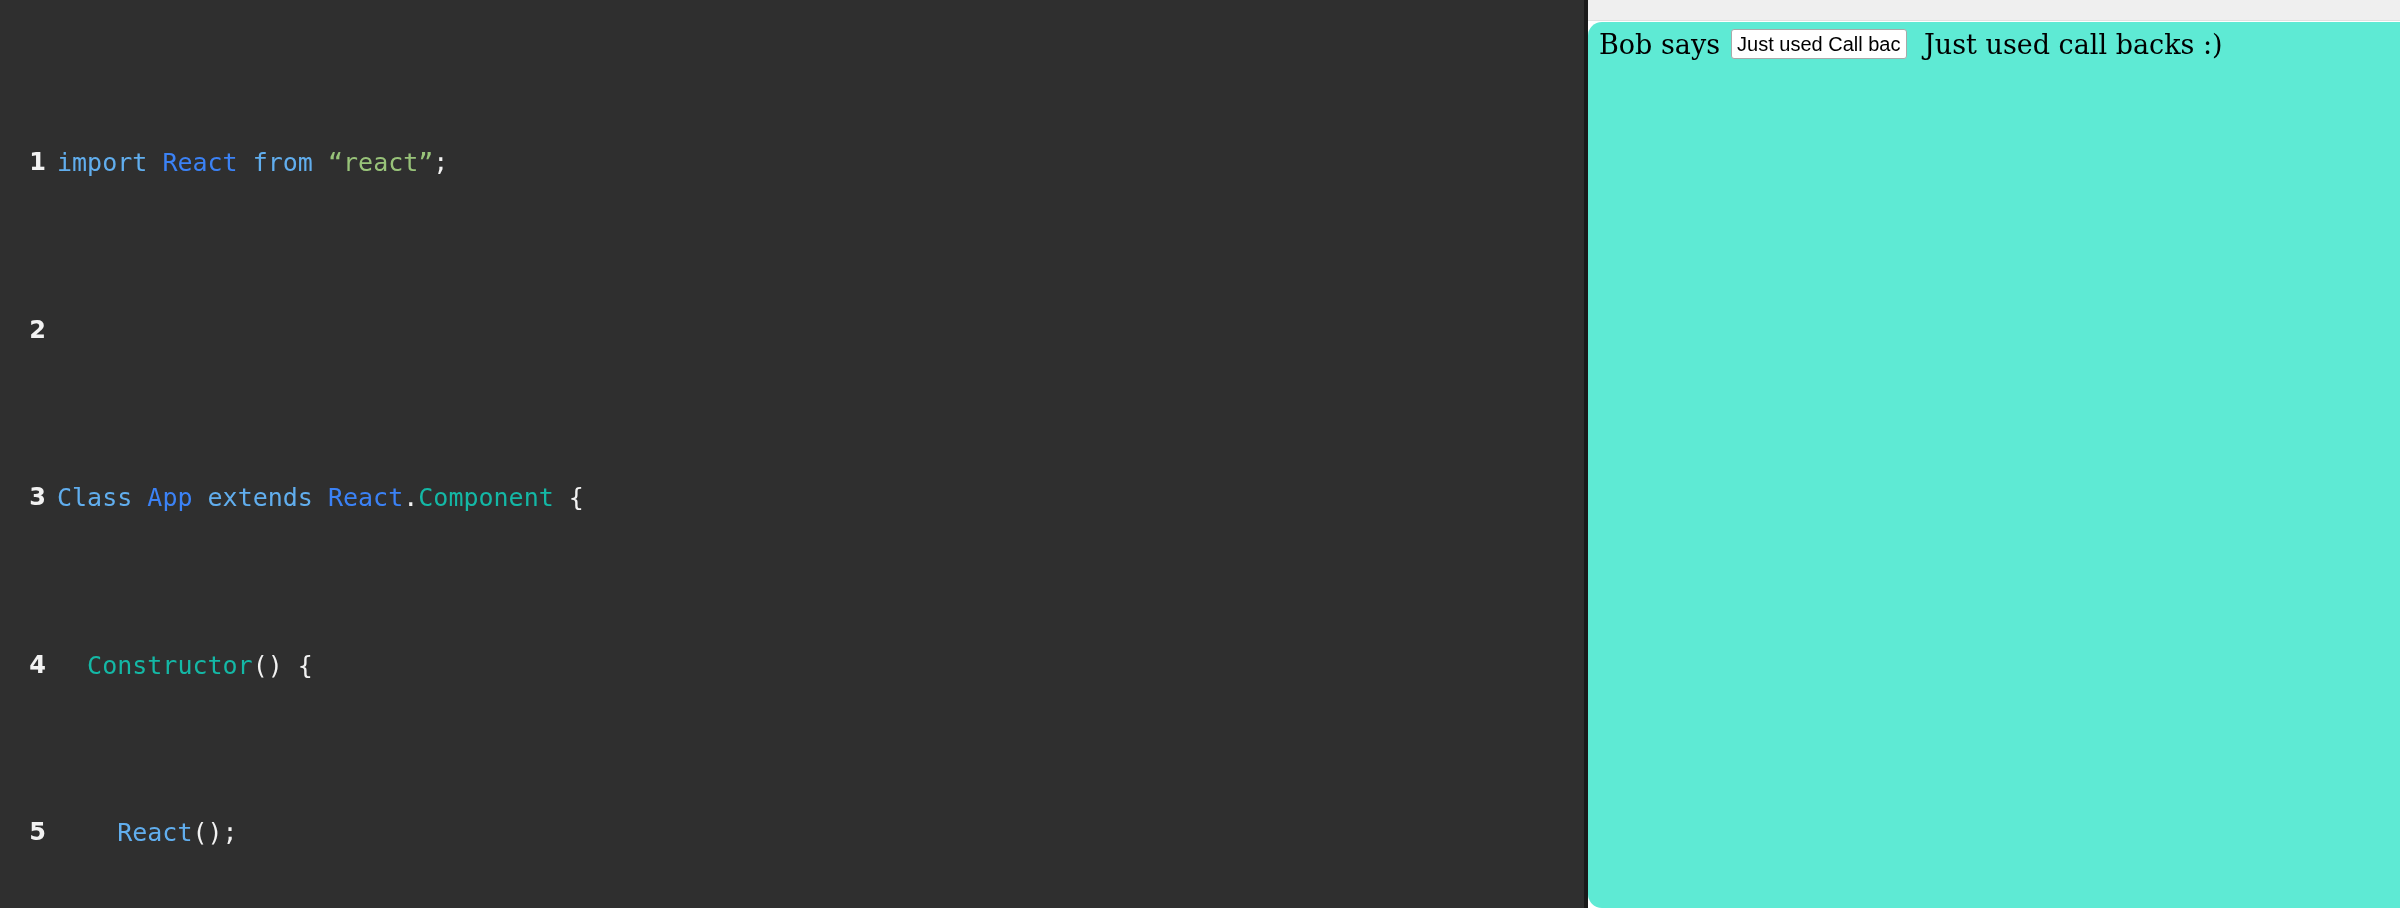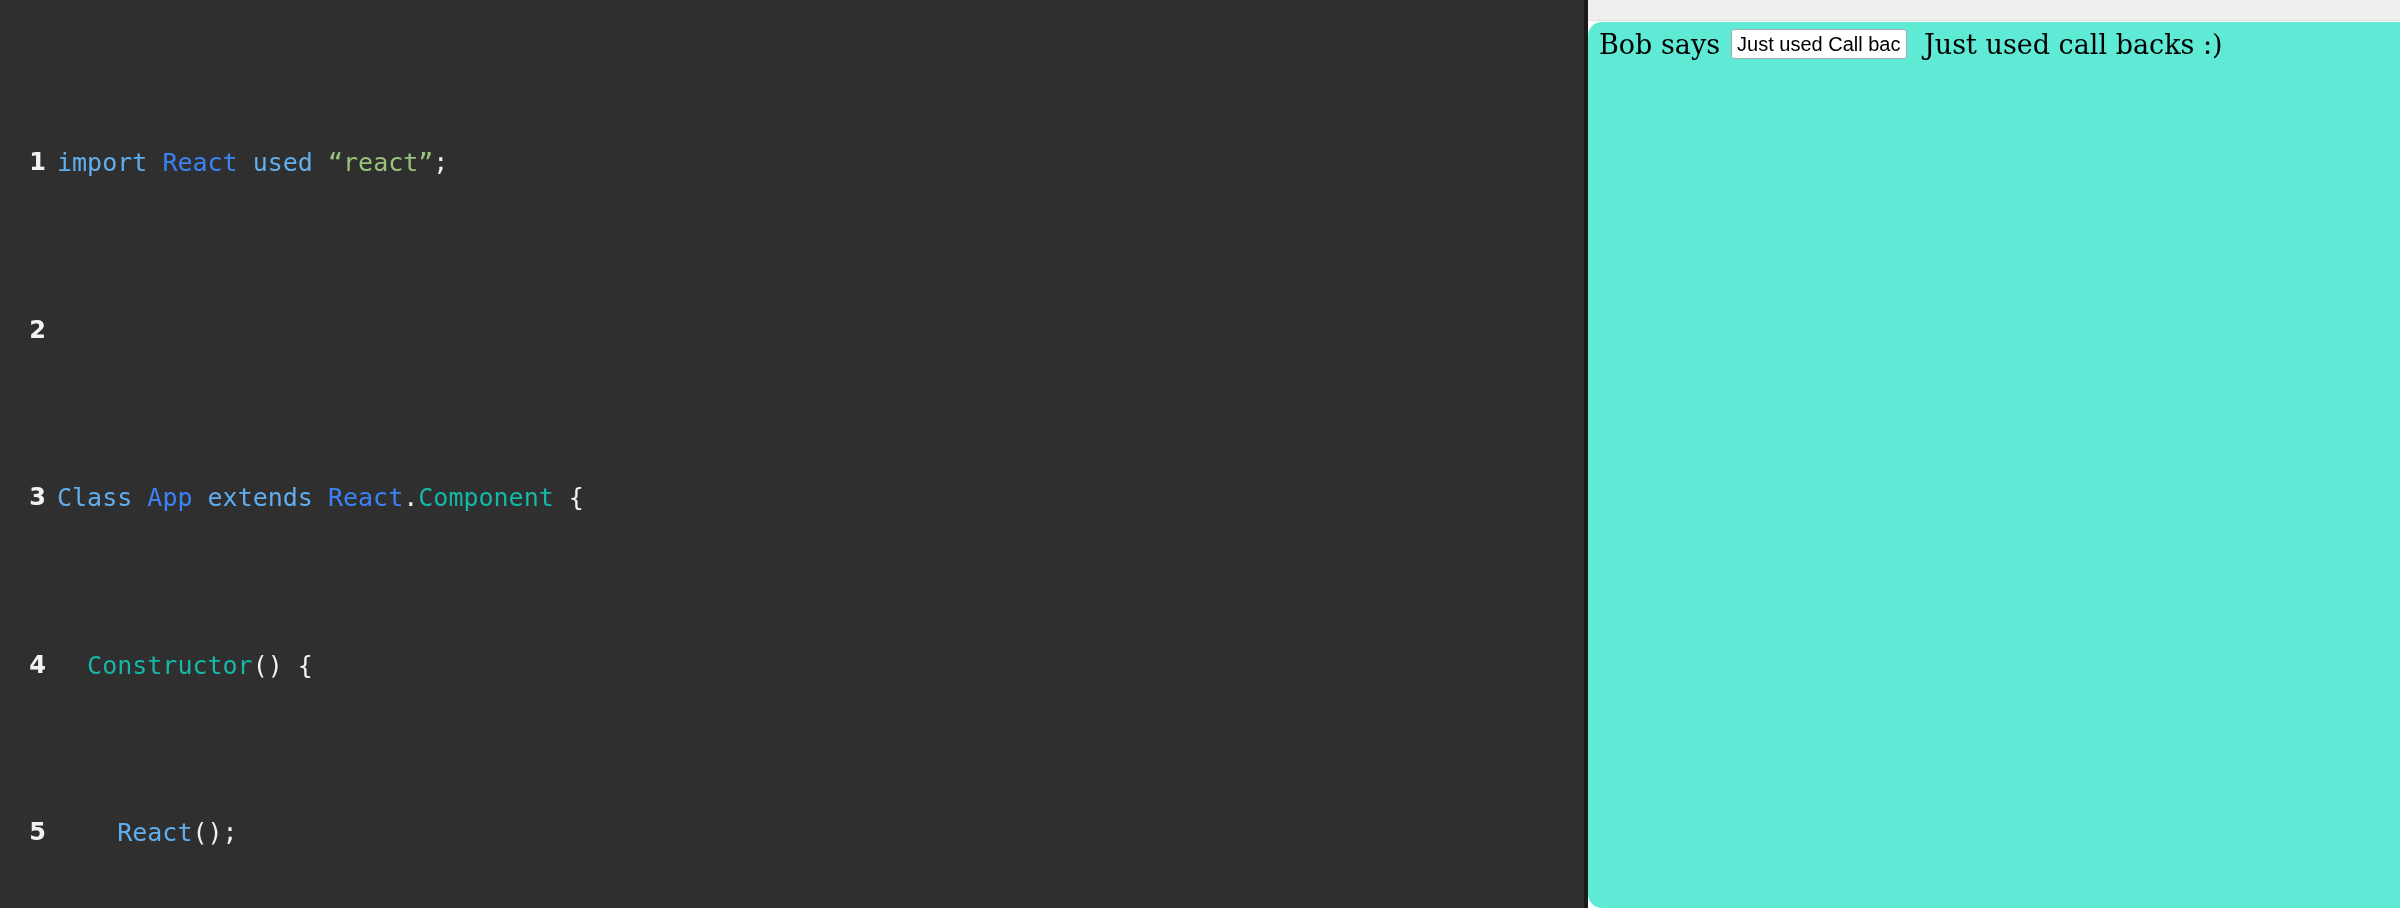--- a/index.html
+++ b/index.html
@@ -145,21 +145,21 @@
 <body>
 
 <div id="app">
 
   <div class="editor-pane">
     <div class="code-area">
 
       
       <div class="code-line">
         <span class="ln">1</span>
-        <span class="lc"><span class="t-key">import</span><span class="t-plain"> </span><span class="t-cls">React</span><span class="t-plain"> </span><span class="t-key">used</span><span class="t-plain"> </span><span class="t-str">“react”</span><span class="t-plain">;</span></span>
+        <span class="lc"><span class="t-key">import</span><span class="t-plain"> </span><span class="t-cls">React</span><span class="t-plain"> </span><span class="t-key">from</span><span class="t-plain"> </span><span class="t-str">“react”</span><span class="t-plain">;</span></span>
       </div>
 
       
       <div class="code-line">
         <span class="ln">2</span>
         <span class="lc">&nbsp;</span>
       </div>
 
       
       <div class="code-line">

